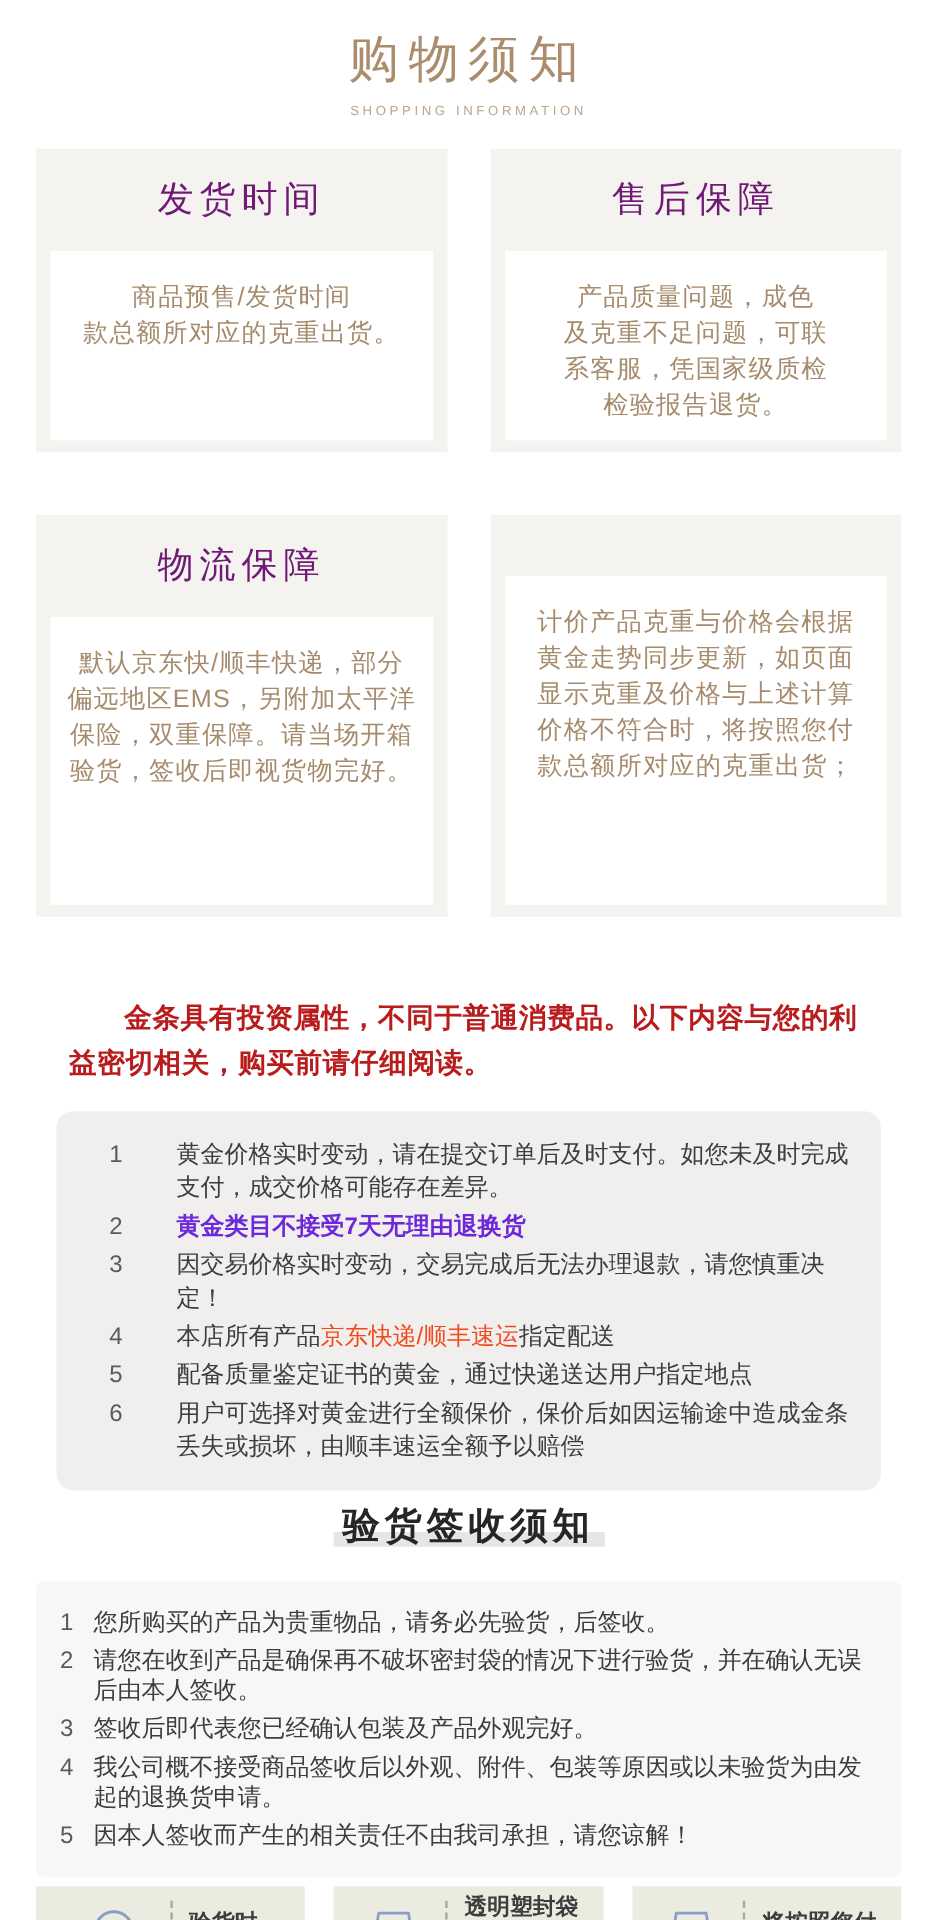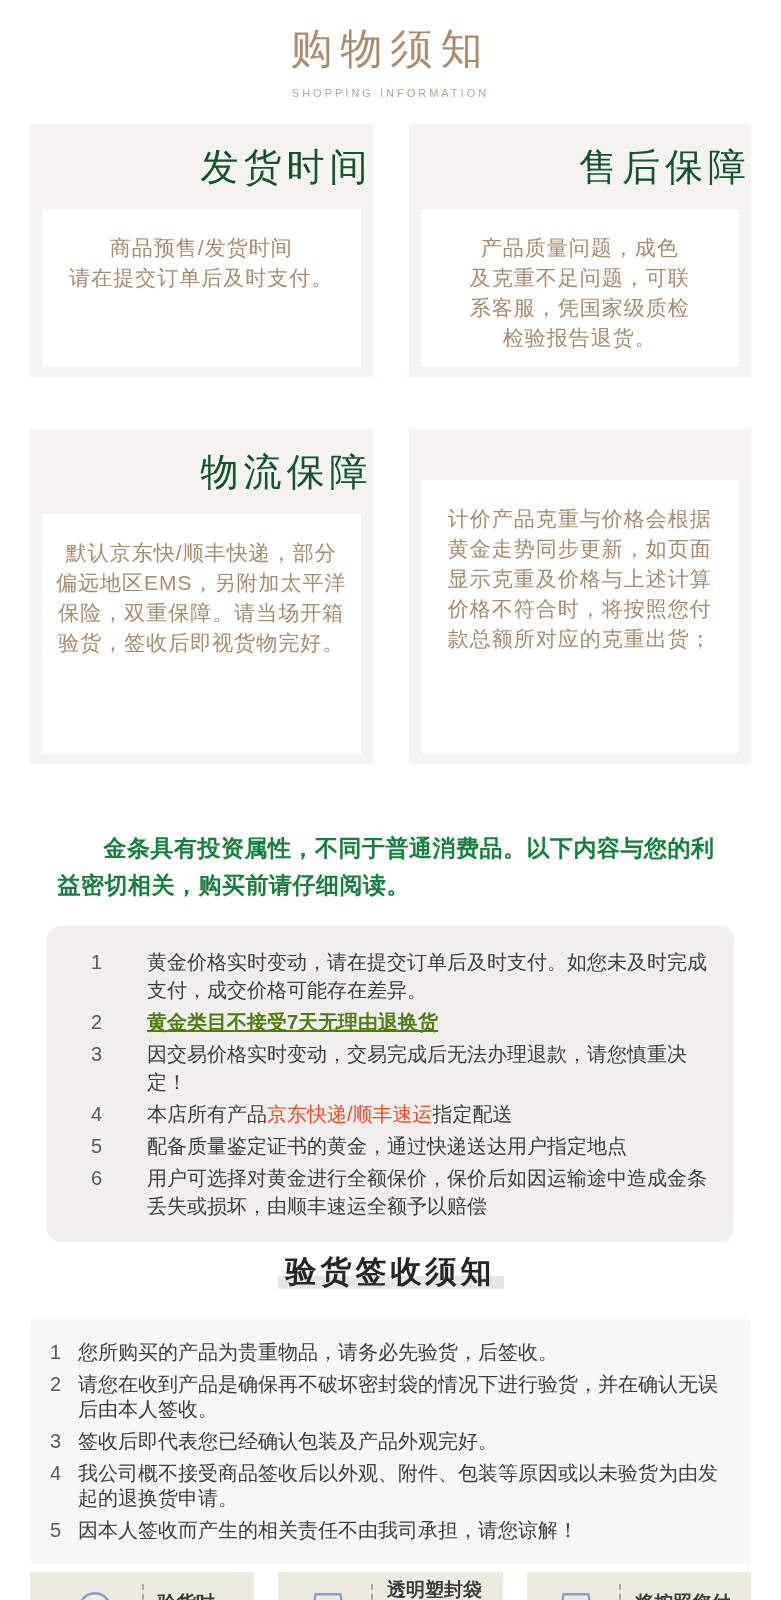--- a/index.html
+++ b/index.html
@@ -24,51 +24,51 @@
 
   
   .cards {
     width: 721px; margin: 22px auto 0;
     display: grid; grid-template-columns: 1fr 1fr; column-gap: 36px; row-gap: 52px;
   }
   .card { background: #f4f3f0; display: flex; flex-direction: column; padding-top: 26px; }
   .card:nth-child(-n+2) { height: 253px; }
   .card:nth-child(n+3)  { height: 335px; }
   .card .c-title {
-    text-align: right; font-size: 38px; letter-spacing: 5px;
-    color: #14532d; line-height: 34px;
+    text-align: center; font-size: 30px; letter-spacing: 5px;
+    color: #701a75; line-height: 34px;
   }
   .card .c-body {
     flex: 1; margin: 25px 12px 10px; background: #ffffff;
     padding: 24px 6px 10px; text-align: center;
   }
   .card .c-body p {
     font-size: 21px; line-height: 30px; color: #a68b6d;
     white-space: pre-line; letter-spacing: 1px;
   }
 
   
   .gold-note {
     width: 666px; margin: 66px auto 0;
     font-size: 23px; font-weight: bold; line-height: 37px;
-    color: #15803d; text-indent: 2em; letter-spacing: 0.5px;
+    color: #b91c1c; text-indent: 2em; letter-spacing: 0.5px;
   }
 
   
   .notice-box {
     width: 687px; margin: 22px auto 0; background: #f0efed;
     border-radius: 14px; padding: 22px 26px 18px 44px;
   }
   .notice-box ol { list-style: none; }
   .notice-box li { display: flex; margin-bottom: 4px; }
   .notice-box .num {
     flex: 0 0 32px; font-size: 20px; color: #5a5a5a; line-height: 28px;
   }
   .notice-box .txt { font-size: 20px; line-height: 28px; color: #3d3d3d; margin-left: 24px; }
-  .notice-box .txt.em { color: #4d7c0f; font-weight: bold; text-decoration: underline; }
+  .notice-box .txt.em { color: #6d28d9; font-weight: bold; }
   .notice-box .red { color: #f24a1e; }
 
   
   .inspect-title {
     margin-top: 10px; text-align: center;
     font-family: "Liberation Serif", "DejaVu Serif", serif;
     font-size: 31px; font-weight: bold; letter-spacing: 4px;
     color: #262626; line-height: 40px;
   }
   .inspect-title span {
@@ -131,21 +131,21 @@
   <header class="hdr">
     <h1>购物须知</h1>
     <div class="sub">SHOPPING INFORMATION</div>
   </header>
 
   <section class="cards">
     <div class="card">
       <div class="c-title">发货时间</div>
       <div class="c-body">
         <p>商品预售/发货时间
-请在提交订单后及时支付。</p>
+款总额所对应的克重出货。</p>
       </div>
     </div>
     <div class="card">
       <div class="c-title">售后保障</div>
       <div class="c-body">
         <p>产品质量问题，成色
 及克重不足问题，可联
 系客服，凭国家级质检
 检验报告退货。</p>
       </div>

